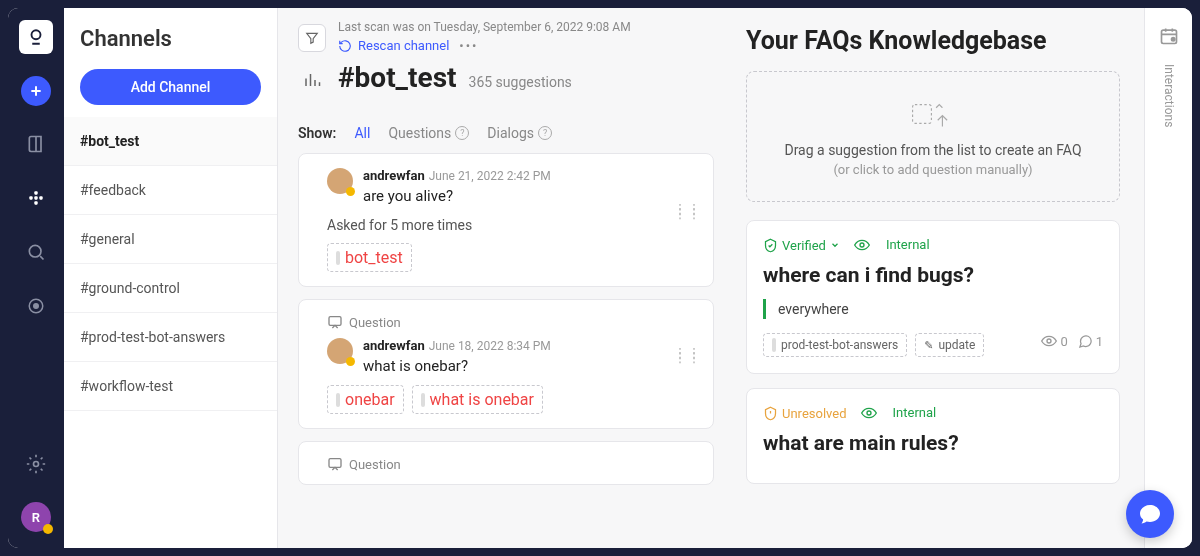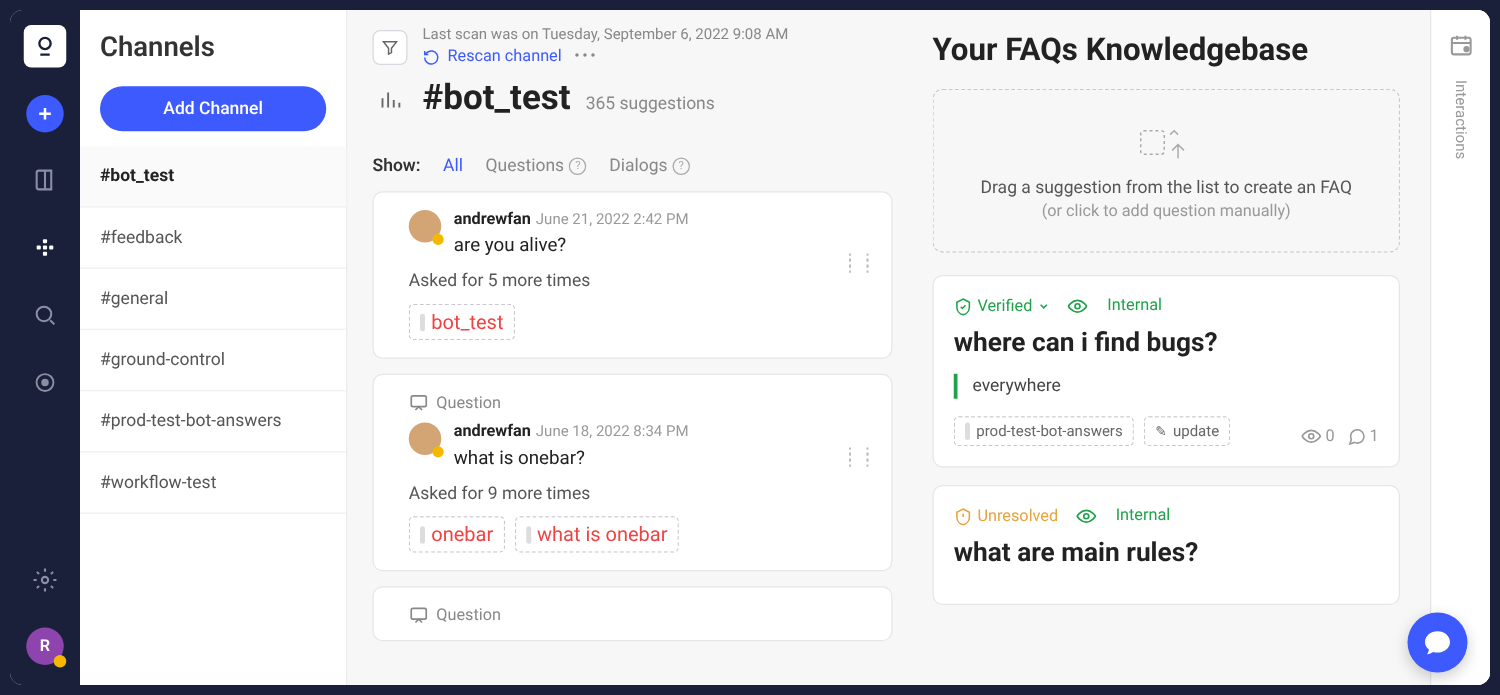--- a/index.html
+++ b/index.html
@@ -55,21 +55,21 @@
 .dz-icon{color:#aaa;margin-bottom:10px;display:flex;justify-content:center}
 .dz-bold{font-weight:400;color:#555;font-size:14px}
 .dz-sub{color:#999;font-size:13px;margin-top:4px}
 .faqcard{background:#fff;border:1px solid #e6e6ea;border-radius:8px;padding:16px;margin-bottom:14px}
 .badges{display:flex;align-items:center;gap:14px;font-size:13px;margin-bottom:10px}
 .bverified{color:#1fa34a;display:flex;align-items:center;gap:4px;cursor:pointer}
 .bunresolved{color:#e8a33d;display:flex;align-items:center;gap:4px;cursor:pointer}
 .binternal{color:#1fa34a;display:flex;align-items:flex-start;gap:16px}
 .faqq{font-size:21px;font-weight:700;color:#222;margin-bottom:12px}
 .faqans{border-left:3px solid #1fa34a;padding:2px 0 2px 12px;color:#444;font-size:14px;margin-bottom:14px}
-.faqfoot{display:flex;align-items:flex-end;gap:8px;font-size:13px;color:#888}
+.faqfoot{display:flex;align-items:flex-start;gap:8px;font-size:13px;color:#888}
 .chip{border:1px dashed #c8c8ce;border-radius:4px;padding:4px 8px;font-size:12px;color:#666;display:flex;align-items:center;gap:5px}
 .chip.solid::before{content:"";width:4px;height:14px;background:#ddd;border-radius:2px}
 .chip.edit::before{content:"✎";font-size:11px}
 .stats{margin-left:auto;display:flex;gap:10px;align-items:center;color:#999}
 .vr{width:48px;background:#fff;border-left:1px solid #e6e6ea;display:flex;flex-direction:column;align-items:center;padding-top:18px;gap:18px}
 .vrlabel{writing-mode:vertical-rl;font-size:12px;color:#999;cursor:pointer}
 .vricon{color:#999}
 .chatfab{position:absolute;right:26px;bottom:18px;width:48px;height:48px;border-radius:50%;background:#3d5afe;display:flex;align-items:center;justify-content:center;cursor:pointer;box-shadow:0 4px 12px rgba(0,0,0,.2)}
 svg{display:block}
 </style>
@@ -210,21 +210,20 @@
             <span>Question</span>
           </div>
         <div class="post">
           <div class="avatar"></div>
           <div class="postbody">
             <div class="author"><b>andrewfan</b><span class="ts">June 18, 2022 8:34 PM</span></div>
             <div class="msg">what is onebar?</div>
           </div>
         </div>
         <div class="drag">⋮⋮<br>⋮⋮</div>
-        <div class="asked">Asked for 9 more times</div>
         <div class="tags">
           <span class="tag">onebar</span>
           <span class="tag">what is onebar</span>
         </div>
       </div>
 
       <div class="card" style="padding-bottom:4px">
         <div class="cardtype">
             <svg width="16" height="16" viewBox="0 0 24 24" fill="none" stroke="currentColor" stroke-width="2">
               <rect x="3" y="4" width="18" height="13" rx="2"></rect>

